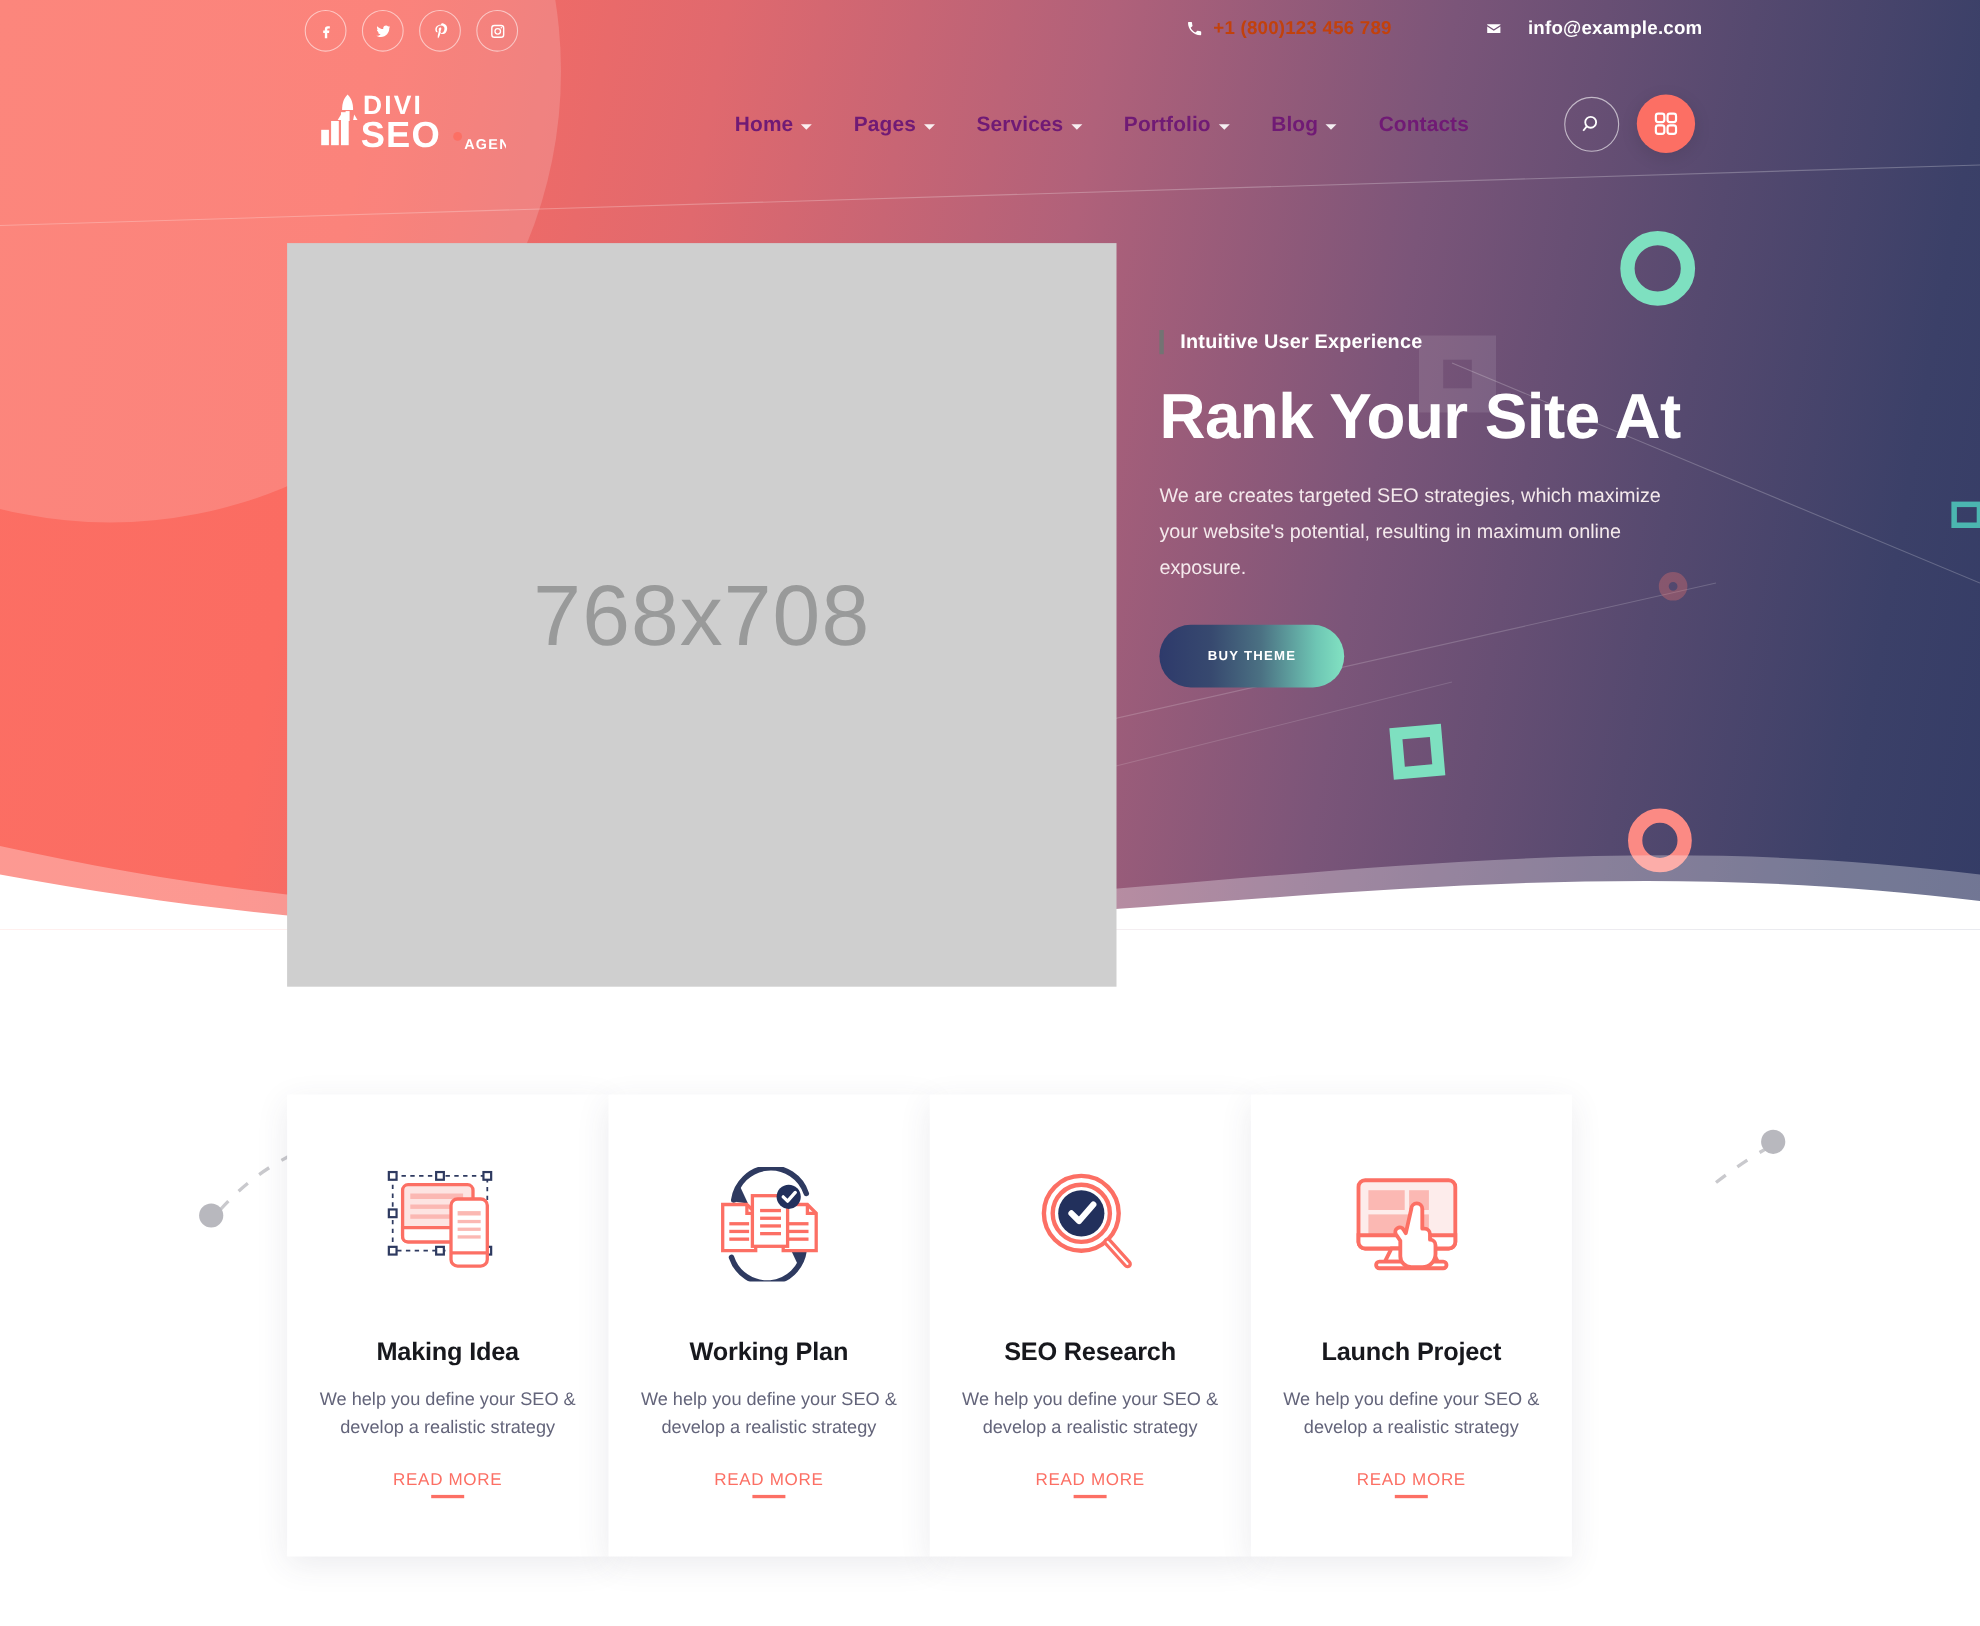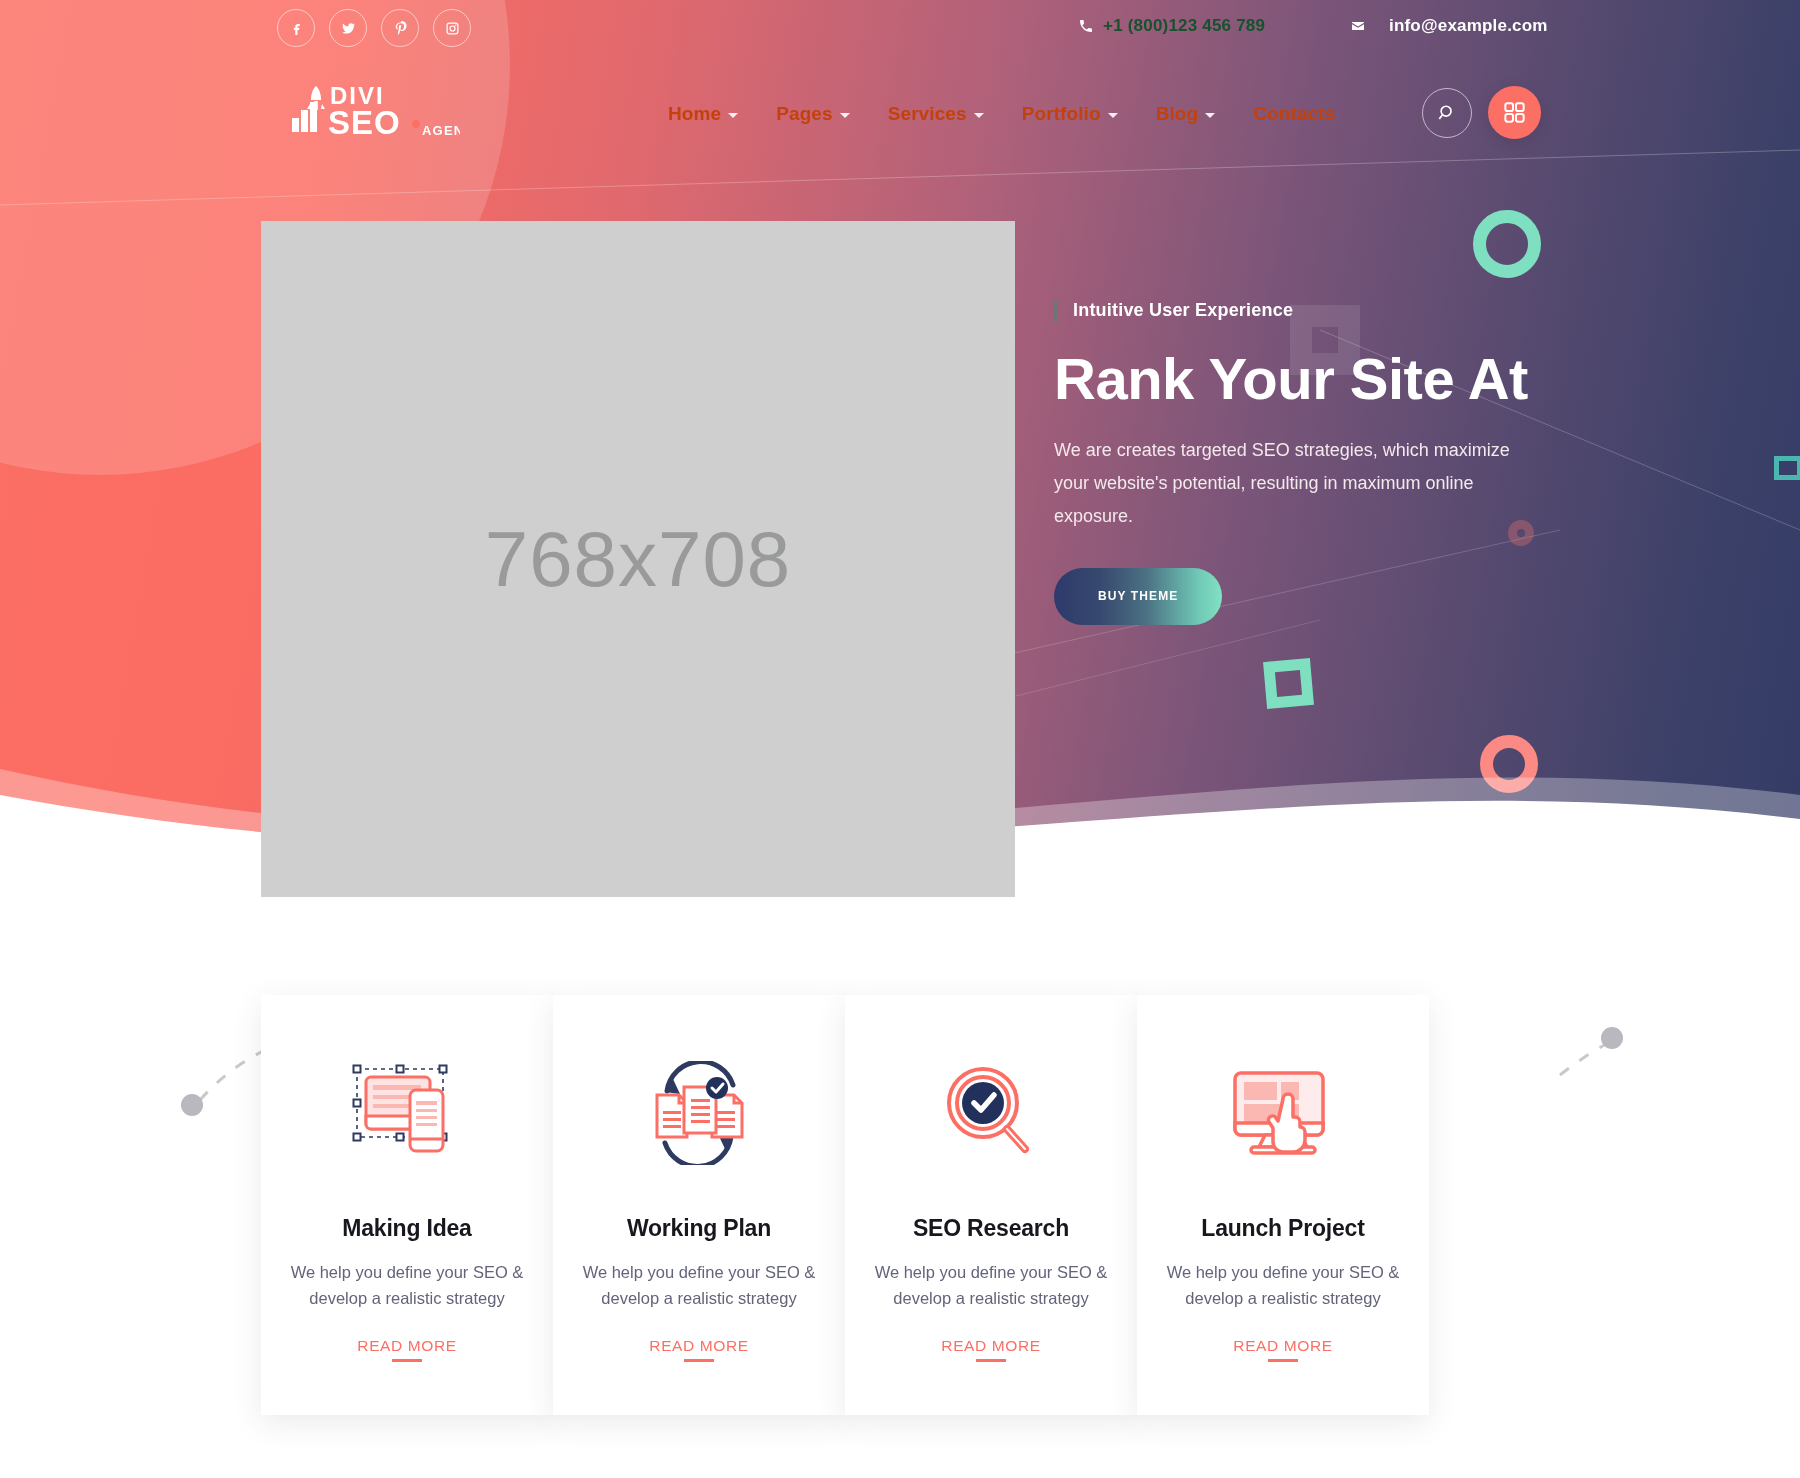--- a/index.html
+++ b/index.html
@@ -48,40 +48,40 @@
   .social { position: absolute; left: 277px; top: 9px; display: flex; gap: 14px; }
   .social-btn {
     width: 38px; height: 38px; border-radius: 50%;
     border: 1.4px solid rgba(255,255,255,0.55);
     display: flex; align-items: center; justify-content: center;
     color: #fff;
   }
   .social-btn svg { width: 17px; height: 17px; fill: #fff; }
   .contact-phone {
     position: absolute; left: 1078px; top: 16px;
-    color: #14532d; font-size: 17px; font-weight: bold; letter-spacing: .2px;
+    color: #c2410c; font-size: 17px; font-weight: bold; letter-spacing: .2px;
     display: flex; align-items: center; gap: 9px;
   }
   .contact-mail {
     position: absolute; left: 1350px; top: 16px;
     color: #fff; font-size: 17px; font-weight: bold; letter-spacing: .2px;
     display: flex; align-items: center; gap: 23px;
   }
   .contact-phone svg, .contact-mail svg { width: 16px; height: 16px; fill: #fff; }
 
   
   .navbar { position: absolute; left: 0; top: 58px; width: 1800px; height: 110px; z-index: 6; }
   .logo { position: absolute; left: 290px; top: 22px; display: flex; align-items: flex-start; gap: 0; }
   .logo svg { display: block; }
   .menu {
     position: absolute; left: 668px; top: 45px;
     display: flex; align-items: center; gap: 38px;
   }
   .menu-item {
-    color: #c2410c; font-size: 19px; font-weight: bold; letter-spacing: .1px;
+    color: #701a75; font-size: 19px; font-weight: bold; letter-spacing: .1px;
     display: flex; align-items: center; gap: 7px; white-space: nowrap;
   }
   .caret { display: inline-block; width: 0; height: 0;
     border-left: 5px solid transparent; border-right: 5px solid transparent;
     border-top: 5px solid rgba(255,255,255,0.9); margin-top: 3px; }
   .nav-actions { position: absolute; right: 259px; top: 28px; display: flex; align-items: center; gap: 16px; }
   .search-circle {
     width: 50px; height: 50px; border-radius: 50%;
     border: 1.6px solid rgba(255,255,255,0.6);
     display: flex; align-items: center; justify-content: center;

